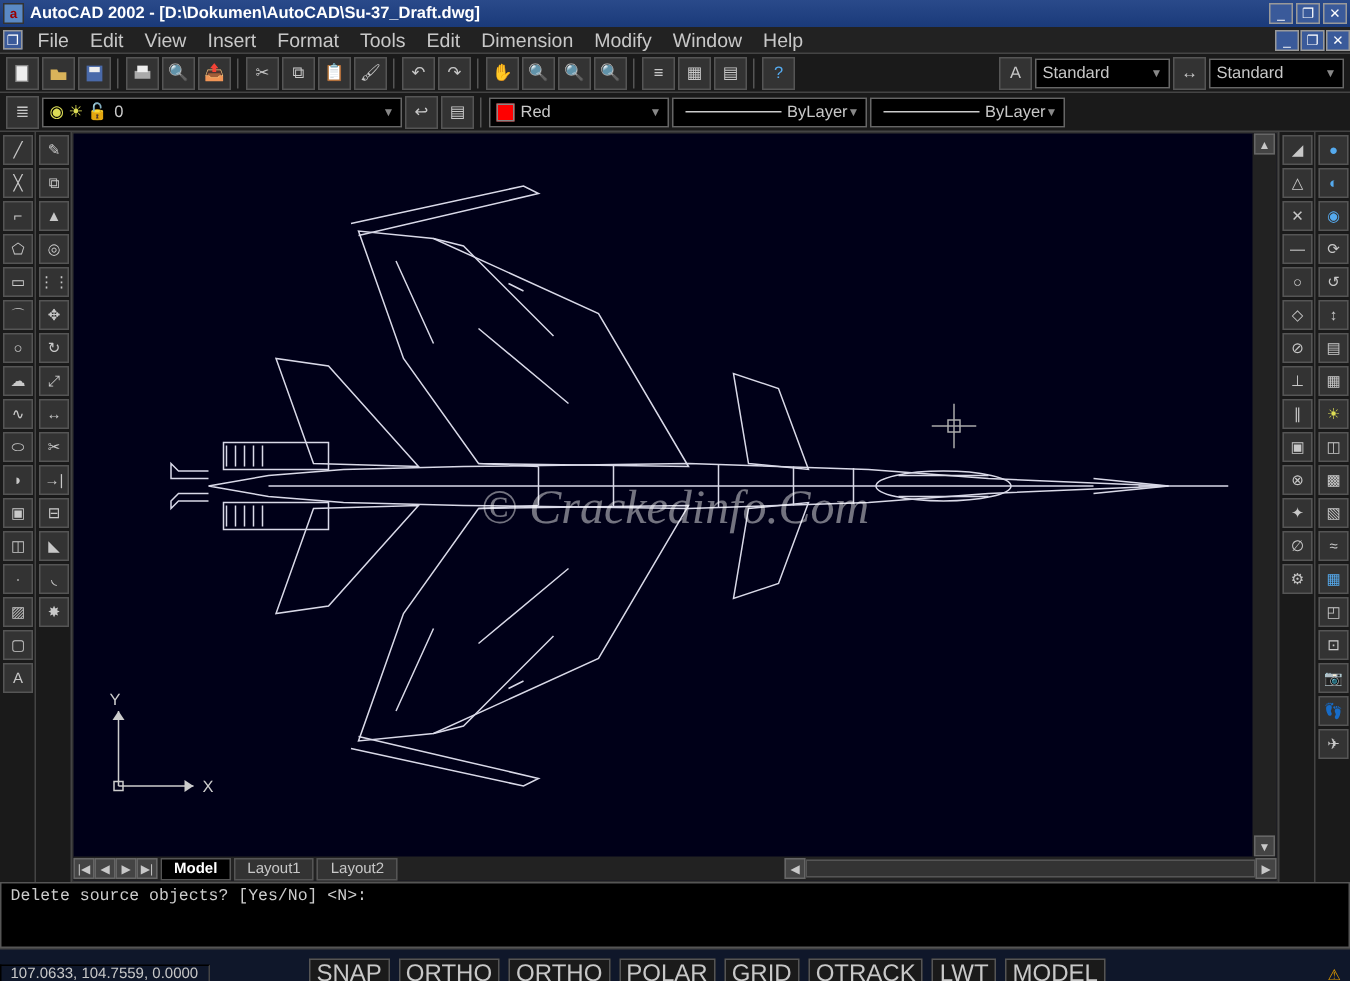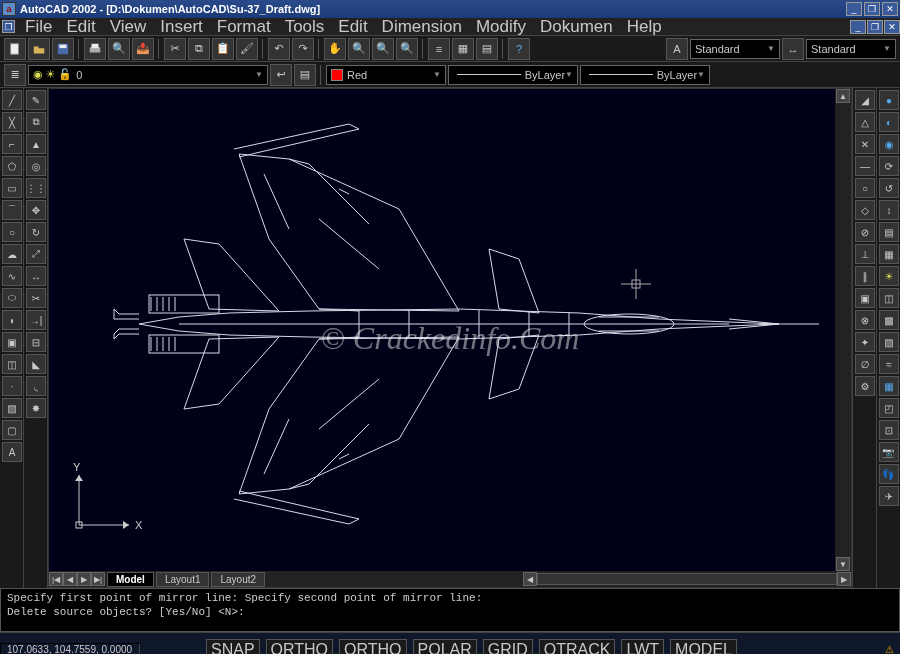--- a/index.html
+++ b/index.html
@@ -3,21 +3,21 @@
 <meta charset="utf-8">
 <style>
   html,body{margin:0;padding:0;width:900px;height:654px;background:#000;font-family:Tahoma,Verdana,sans-serif;font-size:11px;color:#c8c8c8;overflow:hidden}
   *{box-sizing:border-box}
   .titlebar{height:18px;background:linear-gradient(#2a4a8a,#1a3a7a);display:flex;align-items:center;padding:0 2px;color:#fff}
   .app-icon{width:14px;height:14px;background:#5b8ac5;border:1px solid #333;display:inline-flex;align-items:center;justify-content:center;font-size:9px;font-weight:bold;color:#900;margin-right:4px}
   .titlebar-text{flex:1;font-weight:bold;font-size:11px}
   .winbtns{display:flex;gap:2px}
   .winbtn{width:16px;height:14px;background:#3a5a9a;border:1px solid #999;display:flex;align-items:center;justify-content:center;color:#fff;font-size:9px;cursor:pointer}
   .menubar{height:18px;background:#222;border-bottom:1px solid #444;display:flex;align-items:center;padding-left:18px}
-  .menu-item{padding:2px 7px;font-size:17px;cursor:pointer}
+  .menu-item{padding:2px 7px;font-size:13px;cursor:pointer}
   .toolrow{height:26px;background:#1a1a1a;border-bottom:1px solid #444;display:flex;align-items:center;padding:0 4px;gap:2px}
   .tb-btn{width:22px;height:22px;background:#333;border:1px solid #555;display:flex;align-items:center;justify-content:center;cursor:pointer;font-size:11px}
   .tb-sep{width:2px;height:20px;border-left:1px solid #555;margin:0 2px}
   .dropdown{height:20px;background:#000;border:1px solid #666;display:flex;align-items:center;padding:0 4px;font-size:11px;min-width:70px;position:relative;cursor:pointer}
   .dropdown .arrow{margin-left:auto;font-size:8px;color:#888}
   .color-sw{width:12px;height:12px;border:1px solid #888;margin-right:4px}
   .line-sample{flex:1;height:1px;background:#ccc;margin:0 4px}
   .main{display:flex;height:500px}
   .vtoolbar{width:24px;background:#1a1a1a;border-right:1px solid #444;display:flex;flex-direction:column;gap:2px;padding:2px}
   .vtoolbar.right{border-right:none;border-left:1px solid #444}
@@ -59,21 +59,21 @@
   </div>
   <span class="menu-item"><span>File</span></span>
   <span class="menu-item"><span>Edit</span></span>
   <span class="menu-item"><span>View</span></span>
   <span class="menu-item"><span>Insert</span></span>
   <span class="menu-item"><span>Format</span></span>
   <span class="menu-item"><span>Tools</span></span>
   <span class="menu-item"><span>Edit</span></span>
   <span class="menu-item"><span>Dimension</span></span>
   <span class="menu-item"><span>Modify</span></span>
-  <span class="menu-item"><span>Dokumen</span></span>
+  <span class="menu-item"><span>Window</span></span>
   <span class="menu-item"><span>Help</span></span>
   <div style="margin-left:auto;display:flex;gap:1px">
     <div class="winbtn">_</div>
     <div class="winbtn">❐</div>
     <div class="winbtn">✕</div>
   </div>
 </div>
 
 <div class="toolrow">
   <div class="tb-btn">
@@ -316,21 +316,20 @@
     <div class="vt-btn" style="color:#5ae">▦</div>
     <div class="vt-btn">◰</div>
     <div class="vt-btn">⊡</div>
     <div class="vt-btn">📷</div>
     <div class="vt-btn">👣</div>
     <div class="vt-btn">✈</div>
   </div>
 </div>
 
 <div class="cmdline">
-  <div>Specify first point of mirror line: Specify second point of mirror line:</div>
   <div>Delete source objects? [Yes/No] &lt;N&gt;:</div>
 </div>
 
 <div class="statusbar">
   <span class="status-coords">107.0633, 104.7559, 0.0000</span>
   <div style="width:60px"></div>
   <span class="status-toggle">SNAP</span>
   <span class="status-toggle">ORTHO</span>
   <span class="status-toggle">ORTHO</span>
   <span class="status-toggle">POLAR</span>

